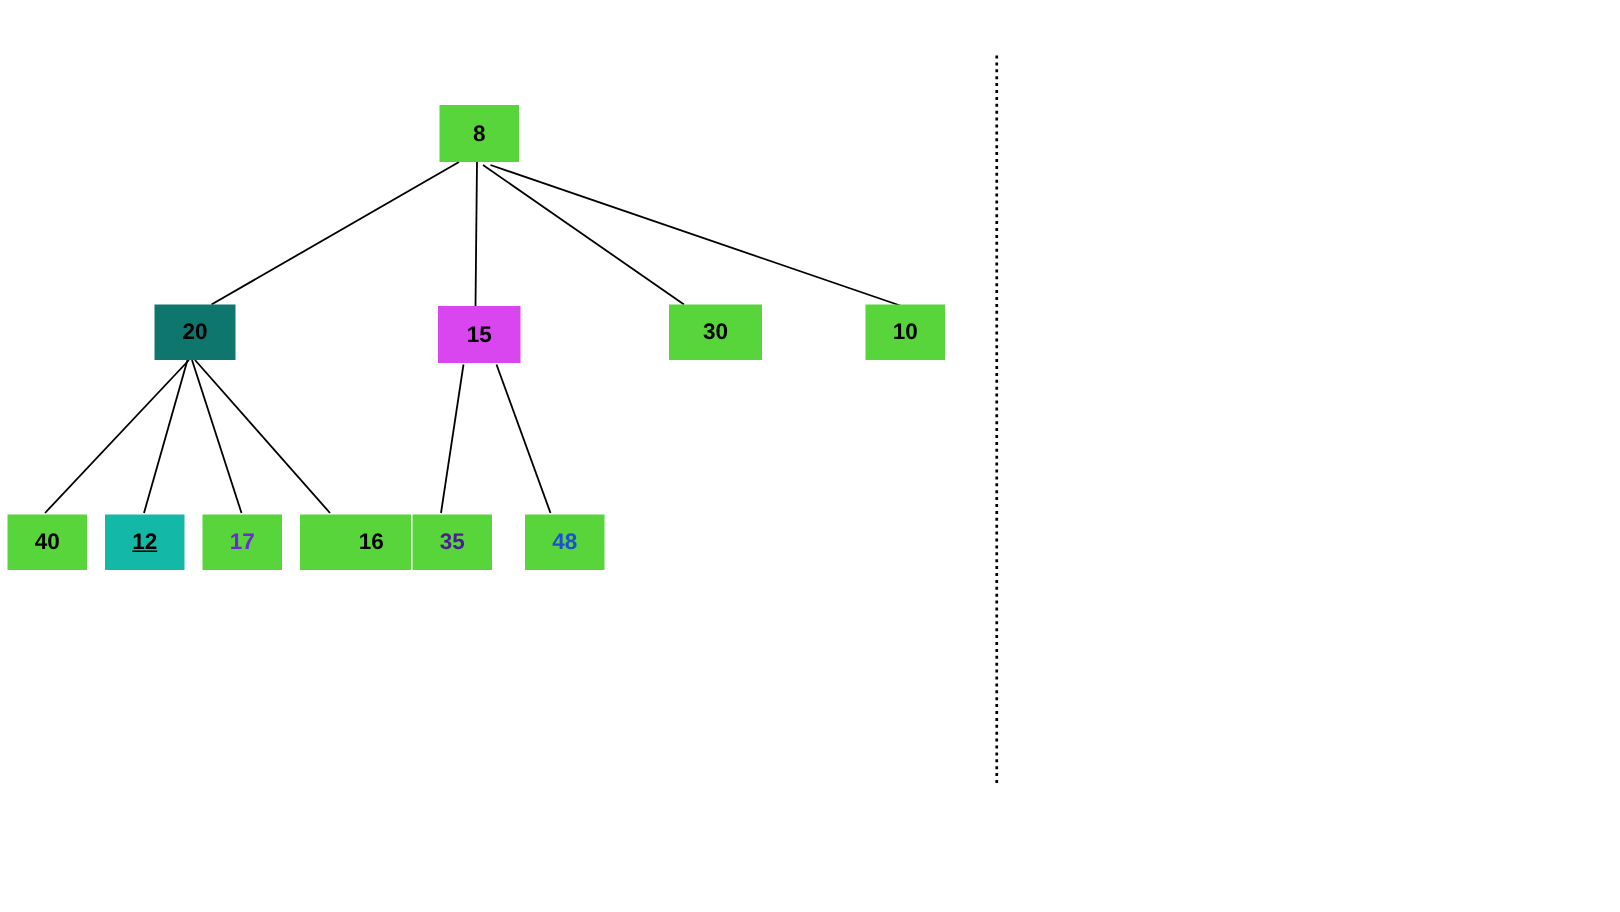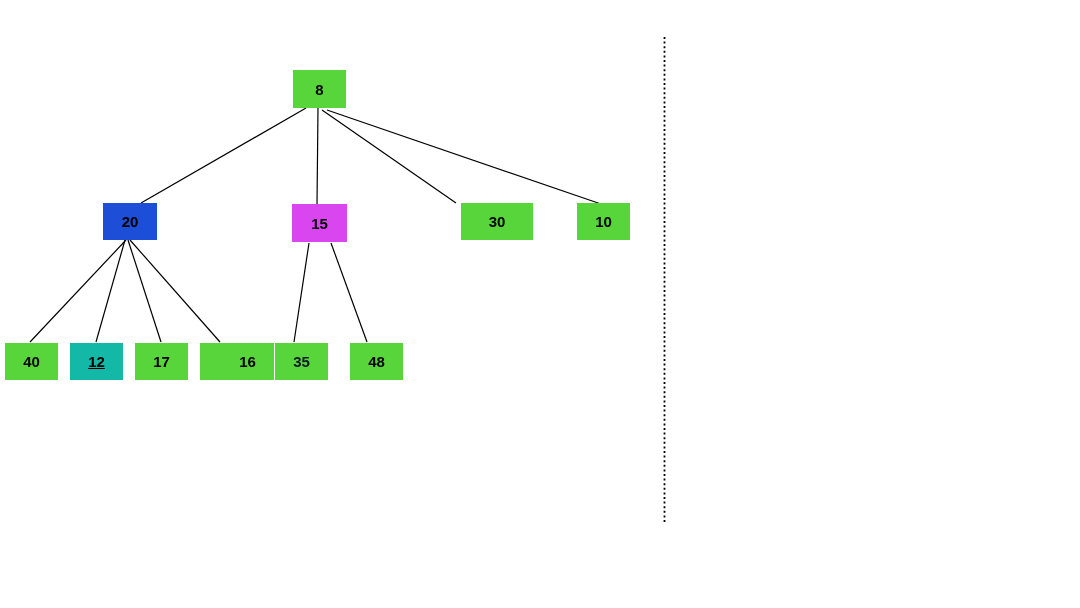--- a/index.html
+++ b/index.html
@@ -29,21 +29,21 @@
     font-weight: bold;
     font-size: 15px;
     display: flex;
     align-items: center;
     justify-content: center;
     user-select: none;
   }
   .n8  { left: 293px; top:  70px; width: 53px; height: 38px; }
   .n20 { left: 103px; top: 203px; width: 54px; height: 37px; }
   .n15 { left: 292px; top: 204px; width: 55px; height: 38px; }
-  .n30 { left: 461px; top: 203px; width: 72px; height: 37px; }
+  .n30 { left: 446px; top: 203px; width: 62px; height: 37px; }
   .n10 { left: 577px; top: 203px; width: 53px; height: 37px; }
   .n40 { left:   5px; top: 343px; width: 53px; height: 37px; }
   .n12 { left:  70px; top: 343px; width: 53px; height: 37px; }
   .n17 { left: 135px; top: 343px; width: 53px; height: 37px; }
   .n16 { left: 200px; top: 343px; width: 53px; height: 37px; }
   .n35 { left: 275px; top: 343px; width: 53px; height: 37px; }
   .n48 { left: 350px; top: 343px; width: 53px; height: 37px; }
 </style>
 </head>
 <body>
@@ -64,44 +64,44 @@
 
     <line x1="309" y1="243" x2="294" y2="342" stroke="#000000" stroke-width="1.2"></line>
     <line x1="331" y1="243" x2="367" y2="342" stroke="#000000" stroke-width="1.2"></line>
 
     <line x1="664.5" y1="37" x2="664.5" y2="522" stroke="#000000" stroke-width="1.8" stroke-dasharray="2 2.6"></line>
   </svg>
 
   <div class="node n8" style="background: rgb(88, 213, 58); color: rgb(0, 0, 0);">
       <span>8</span>
     </div>
-  <div class="node n20" style="background: #1d4ed8; color: rgb(0, 0, 0);">
+  <div class="node n20" style="background: #0f766e; color: rgb(0, 0, 0);">
       <span>20</span>
     </div>
   <div class="node n15" style="background: #d946ef; color: rgb(0, 0, 0);">
       <span>15</span>
     </div>
   <div class="node n30" style="background: rgb(88, 213, 58); color: rgb(0, 0, 0);">
       <span>30</span>
     </div>
   <div class="node n10" style="background: rgb(88, 213, 58); color: rgb(0, 0, 0); text-align: right;">
       <span>10</span>
     </div>
   <div class="node n40" style="background: rgb(88, 213, 58); color: rgb(0, 0, 0); justify-content: center;">
       <span>40</span>
     </div>
   <div class="node n12" style="background: #14b8a6; color: rgb(0, 0, 0); text-decoration: underline;">
       <span>12</span>
     </div>
-  <div class="node n17" style="background: rgb(88, 213, 58); color: #000000; align-items: center;">
+  <div class="node n17" style="background: rgb(88, 213, 58); color: #6d28d9; align-items: center;">
       <span>17</span>
     </div>
   <div class="node n16" style="background: rgb(88, 213, 58); color: rgb(0, 0, 0); padding-left: 21px;">
       <span>16</span>
     </div>
-  <div class="node n35" style="background: rgb(88, 213, 58); color: #0f172a; text-align: center;">
+  <div class="node n35" style="background: rgb(88, 213, 58); color: #4c1d95; text-align: center;">
       <span>35</span>
     </div>
-  <div class="node n48" style="background: rgb(88, 213, 58); color: #000000;">
+  <div class="node n48" style="background: rgb(88, 213, 58); color: #1d4ed8;">
       <span>48</span>
     </div>
 
 </div>
 
 </body></html>

